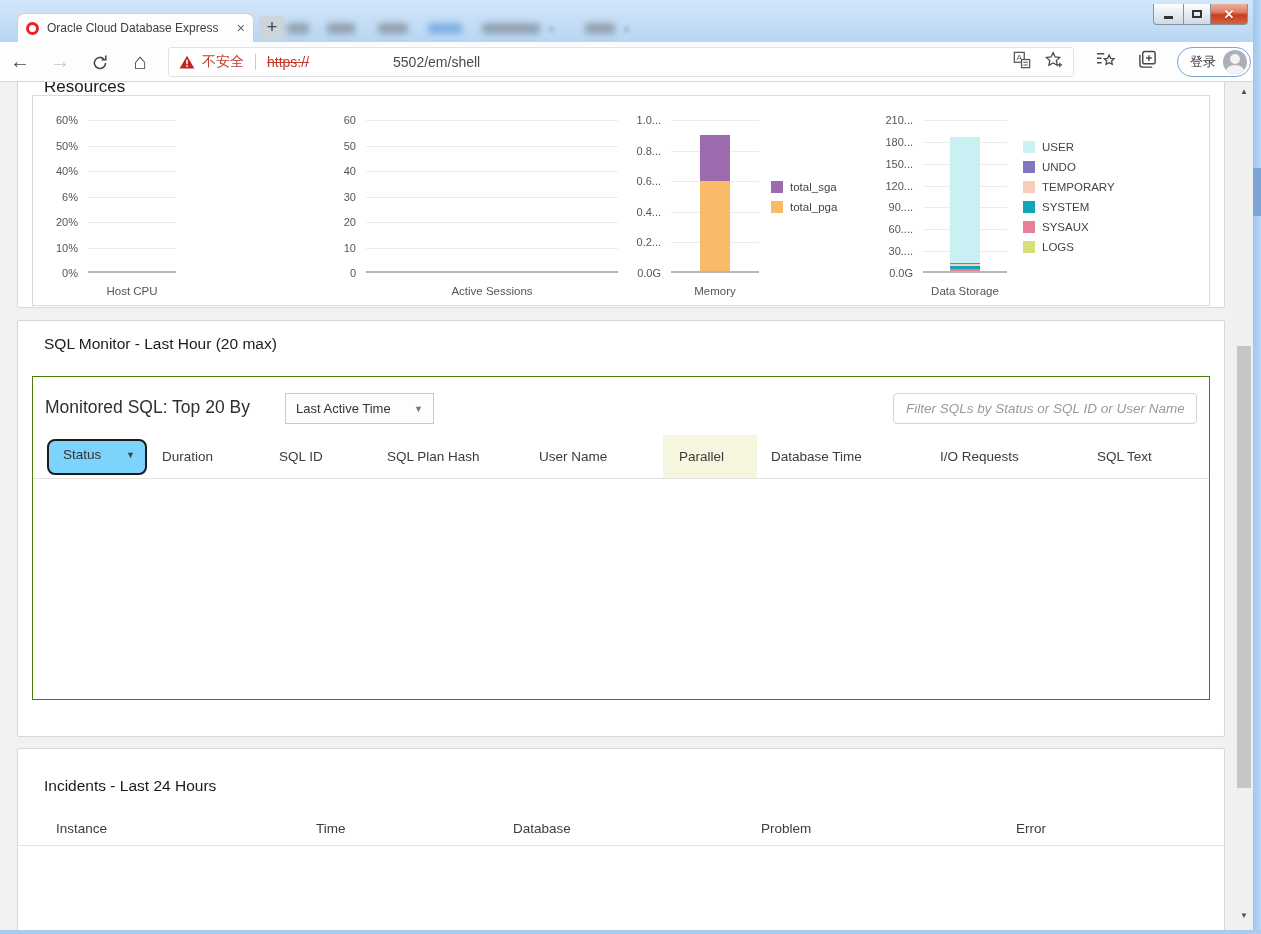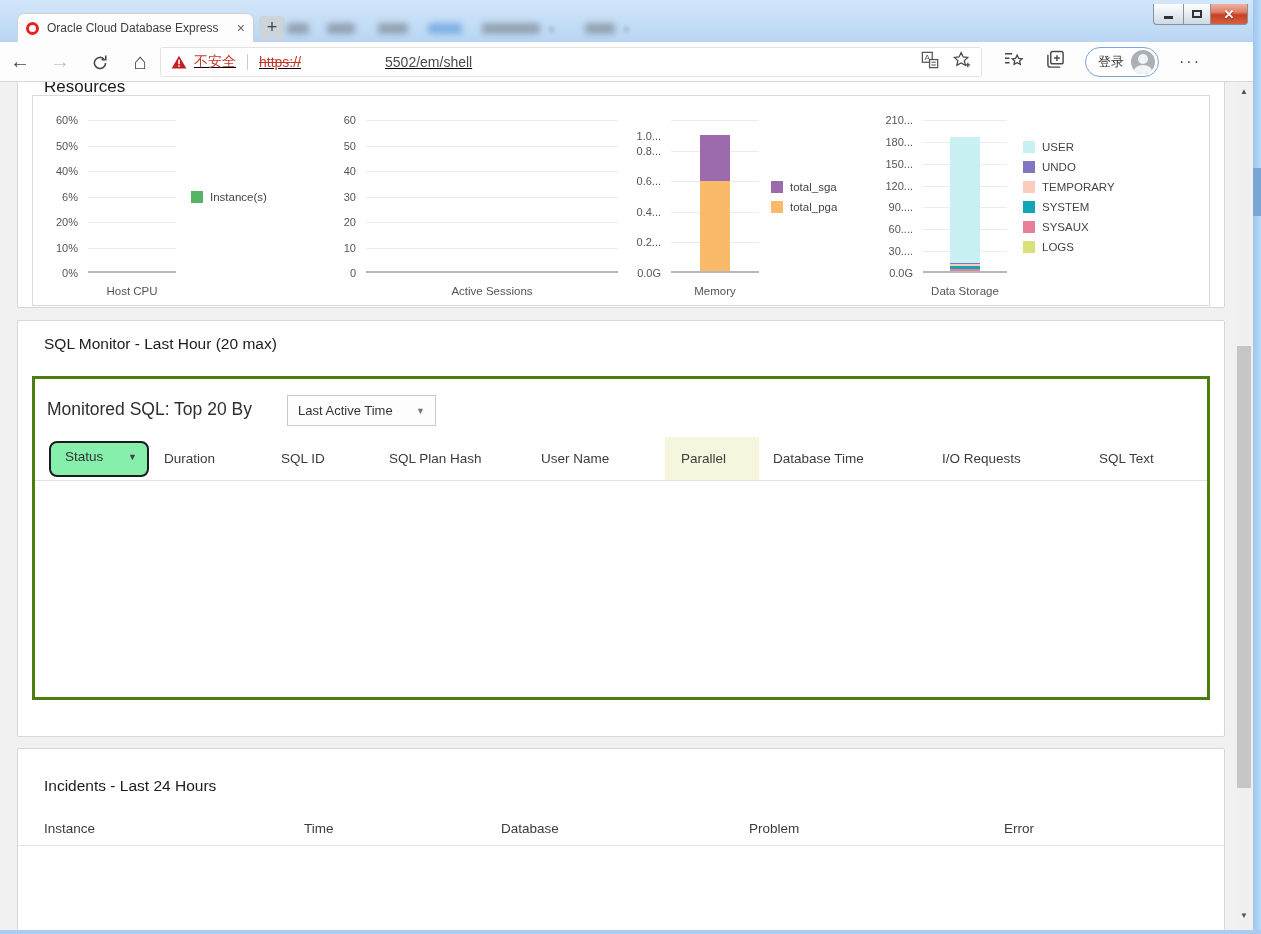--- a/index.html
+++ b/index.html
@@ -38,22 +38,22 @@
   .ic-min { width:9px; height:3px; background:#333; margin-top:6px; }
   .ic-max { width:10px; height:8px; border:2px solid #333; }
   .ic-close { color:#fff; font-size:13px; font-weight:bold; text-shadow:0 1px 1px #7a2010; }
 
   
   .toolbar { position:absolute; left:0; top:42px; width:1253px; height:40px; background:#fdfdfd;
     border-bottom:1px solid #d8d8d8; display:flex; align-items:center; }
   .navbtn { width:40px; text-align:center; font-size:20px; color:#474747; flex:none; }
   .navbtn.disabled { color:#c3c6c9; }
   .navbtn svg { vertical-align:middle; }
-  .addressbox { flex:none; width:822px; height:30px; background:#fff;
-    border:1px solid #e2e2e2; border-radius:3px; display:flex; align-items:center; padding:0 10px;text-decoration:underline; }
+  .addressbox { flex:none; width:906px; height:30px; margin-left:8px; background:#fff;
+    border:1px solid #e2e2e2; border-radius:3px; display:flex; align-items:center; padding:0 10px; }
   .warn-tri { flex:none; margin-right:7px; }
   .warn-text { color:#c0392b; font-size:14px; flex:none; }
   .addr-sep { width:1px; height:16px; background:#ccc; margin:0 11px; flex:none; }
   .scheme { color:#c0392b; font-size:14px; text-decoration:line-through; flex:none; }
   .host-blur { width:84px; height:12px; flex:none; }
   .addr-path { color:#4a4a4a; font-size:14px; flex:none; }
   .addr-spacer { flex:1; }
   .addr-icon { flex:none; margin-left:14px; color:#474747; }
   .tb-icon { flex:none; margin-left:22px; color:#474747; }
   .profile-pill { flex:none; margin-left:20px; height:30px; border:1px solid #79a5d8; border-radius:15px;
@@ -88,43 +88,43 @@
   .xlabel { text-align:center; margin-top:12px; font-size:11.5px; color:#555; white-space:nowrap; }
   .legend { display:flex; flex-direction:column; justify-content:center; height:153px; flex:none; }
   .legend-item { display:flex; align-items:center; margin:4px 0; font-size:11.5px; color:#444; white-space:nowrap; }
   .swatch { width:12px; height:12px; margin-right:7px; flex:none; }
   .chart0 { left:13px; } .chart0 .yticks { width:32px; } .chart0 .plot { width:88px; } .chart0 .legend { margin-left:15px; }
   .chart1 { left:298px; } .chart1 .yticks { width:25px; } .chart1 .plot { width:252px; }
   .chart2 { left:600px; } .chart2 .yticks { width:28px; } .chart2 .plot { width:88px; } .chart2 .legend { margin-left:12px; }
   .chart3 { left:847px; } .chart3 .yticks { width:33px; } .chart3 .plot { width:84px; } .chart3 .legend { margin-left:16px; }
 
   .card2 .section-title { position:absolute; left:26px; top:14px; }
-  .sql-panel { position:absolute; left:14px; top:55px; width:1178px; height:324px; border:3px solid #4d7c0f; background:#fff; }
+  .sql-panel { position:absolute; left:14px; top:55px; width:1178px; height:324px; border:1px solid #4d7c0f; background:#fff; }
   .sql-head { position:absolute; left:0; top:0; width:100%; height:58px; }
   .monitored-title { position:absolute; left:12px; top:20px; font-size:17.5px; color:#2f2f2f; }
   .sort-select { position:absolute; left:252px; top:16px; width:149px; height:31px; border:1px solid #c9c9c9;
     background:#fdfdfd; display:flex; align-items:center; padding:0 10px; font-size:13px; color:#333; }
   .sort-caret { margin-left:auto; font-size:9px; color:#777; }
   .filter-input { position:absolute; right:12px; top:16px; width:304px; height:31px; border:1px solid #d4d4d4;
     border-radius:4px; padding:0 12px; font-size:13.5px; color:#444; font-family:"Liberation Sans", sans-serif; }
   .filter-input::placeholder { font-style:italic; color:#9a9a9a; }
 
   .sql-cols { position:absolute; left:0; top:58px; width:100%; height:44px; display:flex; align-items:stretch;
     padding-left:14px; border-bottom:1px solid #e2e2e2; font-size:13.5px; color:#3c3c3c; }
   .sql-col { display:flex; align-items:center; flex:none; }
   .w-status { width:115px; } .w-dur { width:117px; } .w-sqlid { width:108px; } .w-hash { width:152px; }
   .w-user { width:124px; } .w-par { width:94px; background:#f6f6df; padding-left:16px; }
   .w-dbt { width:183px; padding-left:14px; } .w-io { width:157px; } .w-text { flex:1; }
-  .status-btn { width:100px; height:36px; border:2px solid #1c1c1c; border-radius:8px; background:#86efac;
+  .status-btn { width:100px; height:36px; border:2px solid #1c1c1c; border-radius:8px; background:#7dd3fc;
     display:flex; align-items:center; padding:0 10px 4px 14px; font-size:13.5px; color:#333; }
   .status-caret { margin-left:auto; font-size:9px; color:#444; }
 
   .card3 .section-title { position:absolute; left:26px; top:28px; }
   .inc-cols { position:absolute; left:0; top:62px; width:100%; height:35px; display:flex; align-items:center;
-    padding-left:26px; border-bottom:1px solid #e2e2e2; font-size:13.5px; color:#3c3c3c; }
+    padding-left:38px; border-bottom:1px solid #e2e2e2; font-size:13.5px; color:#3c3c3c; }
   .inc-col { flex:none; }
   .iw1 { width:260px; } .iw2 { width:197px; } .iw3 { width:248px; } .iw4 { width:255px; } .iw5 { flex:1; }
 
   
   .scrollbar { position:absolute; right:0; top:0; width:18px; height:848px; background:#f0f0f0; }
   .sb-arrow { position:absolute; left:0; width:18px; height:16px; text-align:center; font-size:8px; color:#505050; line-height:16px; }
   .sb-up { top:2px; } .sb-down { bottom:6px; }
   .sb-thumb { position:absolute; left:2px; top:264px; width:14px; height:442px; background:#c6c6c6; }
 </style>
 </head>
@@ -248,26 +248,20 @@
                 <div class="grid" style="top: 76.5px;"></div>
                 <div class="grid" style="top: 102px;"></div>
                 <div class="grid" style="top: 127.5px;"></div>
                 <div class="grid base" style="top: 151px;"></div>
                 <div class="bar">
                   <div style="height: 0px; background: rgb(84, 181, 103);"></div>
                 </div>
               </div>
               <div class="xlabel">Host CPU</div>
             </div>
-          <div class="legend">
-              <div class="legend-item">
-                <span class="swatch" style="background: rgb(84, 181, 103);"></span>
-                <span>Instance(s)</span>
-              </div>
-            </div>
         </div>
         <div class="chart chart1">
           <div class="yticks">
               <div class="ytick" style="top: 0px;">60</div>
               <div class="ytick" style="top: 25.5px;">50</div>
               <div class="ytick" style="top: 51px;">40</div>
               <div class="ytick" style="top: 76.5px;">30</div>
               <div class="ytick" style="top: 102px;">20</div>
               <div class="ytick" style="top: 127.5px;">10</div>
               <div class="ytick" style="top: 153px;">0</div>
@@ -281,21 +275,21 @@
                 <div class="grid" style="top: 102px;"></div>
                 <div class="grid" style="top: 127.5px;"></div>
                 <div class="grid base" style="top: 151px;"></div>
               </div>
               <div class="xlabel">Active Sessions</div>
             </div>
           <div class="legend"></div>
         </div>
         <div class="chart chart2">
           <div class="yticks">
-              <div class="ytick" style="top: 16px;">1.0...</div>
+              <div class="ytick" style="top: 0px;">1.0...</div>
               <div class="ytick" style="top: 30.6px;">0.8...</div>
               <div class="ytick" style="top: 61.2px;">0.6...</div>
               <div class="ytick" style="top: 91.8px;">0.4...</div>
               <div class="ytick" style="top: 122.4px;">0.2...</div>
               <div class="ytick" style="top: 153px;">0.0G</div>
             </div>
           <div class="plotcol">
               <div class="plot">
                 <div class="grid" style="top: 0px;"></div>
                 <div class="grid" style="top: 30.6px;"></div>
@@ -385,20 +379,21 @@
 
     <div class="card card2">
       <div class="section-title">SQL Monitor - Last Hour (20 max)</div>
       <div class="sql-panel">
         <div class="sql-head">
           <div class="monitored-title">Monitored SQL: Top 20 By</div>
           <div class="sort-select">
             <span>Last Active Time</span>
             <span class="sort-caret">▼</span>
           </div>
+          <input class="filter-input" placeholder="Filter SQLs by Status or SQL ID or User Name" style="">
         </div>
         <div class="sql-cols">
           <div class="sql-col w-status">
             <div class="status-btn">
               <span>Status</span>
               <span class="status-caret">▼</span>
             </div>
           </div>
           <div class="sql-col w-dur">Duration</div>
           <div class="sql-col w-sqlid">SQL ID</div>

